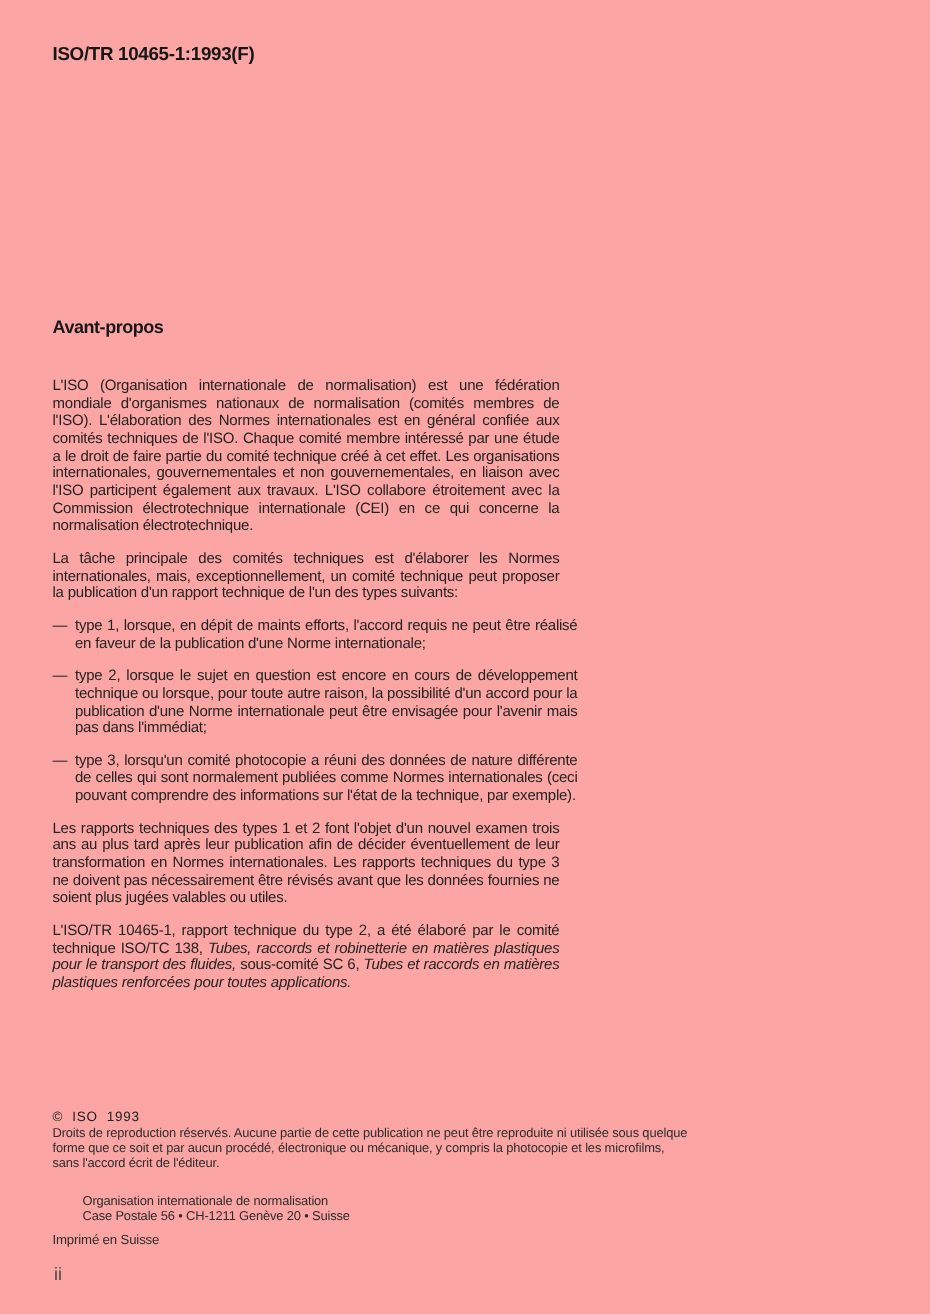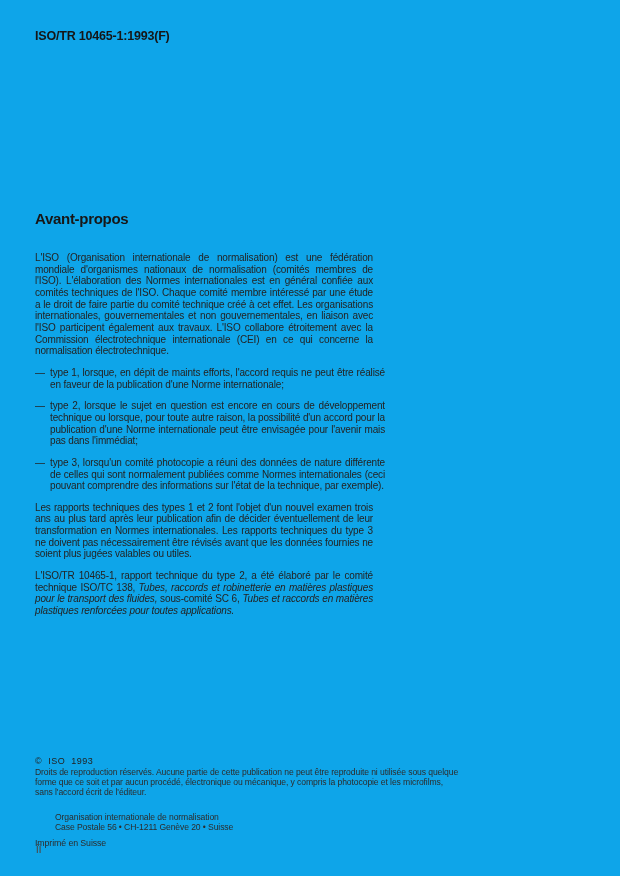--- a/index.html
+++ b/index.html
@@ -4,21 +4,21 @@
 <style>
   html, body {
     margin: 0;
     padding: 0;
     background: #ffffff;
   }
   .page {
     position: relative;
     width: 620px;
     height: 876px;
-    background: #0ea5e9;
+    background: #fca5a5;
     font-family: "Liberation Sans", sans-serif;
     color: #232323;
     overflow: hidden;
   }
   .doc-ref {
     position: absolute;
     left: 35px;
     top: 29px;
     font-size: 12.5px;
     font-weight: bold;
@@ -31,21 +31,21 @@
     top: 209px;
     width: 350px;
     font-size: 10px;
     line-height: 11.65px;
     letter-spacing: -0.15px;
     text-align: justify;
     hyphens: auto;
     -webkit-hyphens: auto;
   }
   .content h1 {
-    font-size: 15px;
+    font-size: 12px;
     line-height: 19px;
     letter-spacing: -0.3px;
     font-weight: bold;
     color: #171717;
     margin: 0 0 24px 0;
     text-align: left;
   }
   .content p {
     margin: 0 12px 10px 0;
   }
@@ -70,21 +70,21 @@
     position: absolute;
     left: 35px;
     top: 739px;
     width: 424px;
     color: #2c2c2c;
   }
   .copyright-line {
     font-size: 9px;
     letter-spacing: 0.5px;
     white-space: pre;
-    margin: 17px 0 2px 0;
+    margin: 0 0 2px 0;
     color: #222222;
   }
   .rights {
     font-size: 8.6px;
     line-height: 9.8px;
     letter-spacing: -0.1px;
     margin: 0 0 4px 0;
   }
   .publisher {
     margin: 16px 0 5px 20px;
@@ -111,20 +111,21 @@
 <div class="page">
 
   <div class="doc-ref">ISO/TR 10465-1:1993(F)</div>
 
   <div class="content">
 
     <h1>Avant-propos</h1>
 
     <p>L'ISO (Organisation internationale de normalisation) est une fédération mondiale d'organismes nationaux de normalisation (comités membres de l'ISO). L'élaboration des Normes internationales est en général confiée aux comités techniques de l'ISO. Chaque comité membre intéressé par une étude a le droit de faire partie du comité technique créé à cet effet. Les organisations internationales, gouvernementales et non gouvernementales, en liaison avec l'ISO participent également aux travaux. L'ISO collabore étroitement avec la Commission électrotechnique internationale (CEI) en ce qui concerne la normalisation électrotechnique.</p>
 
+    <p>La tâche principale des comités techniques est d'élaborer les Normes internationales, mais, exceptionnellement, un comité technique peut proposer la publication d'un rapport technique de l'un des types suivants:</p>
 
     <div class="list-item">
       <span class="dash">—</span>
       <span class="li-text">type 1, lorsque, en dépit de maints efforts, l'accord requis ne peut être réalisé en faveur de la publication d'une Norme internationale;</span>
     </div>
 
     <div class="list-item">
       <span class="dash">—</span>
       <span class="li-text">type 2, lorsque le sujet en question est encore en cours de développement technique ou lorsque, pour toute autre raison, la possibilité d'un accord pour la publication d'une Norme internationale peut être envisagée pour l'avenir mais pas dans l'immédiat;</span>
     </div>

